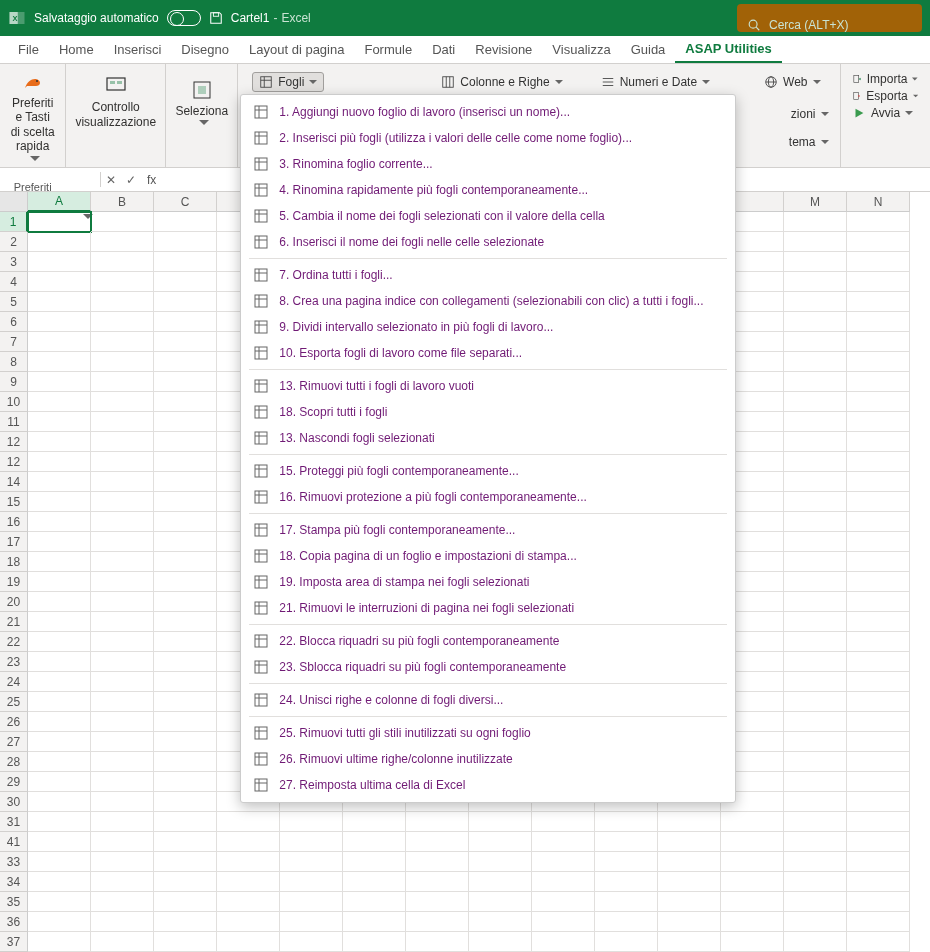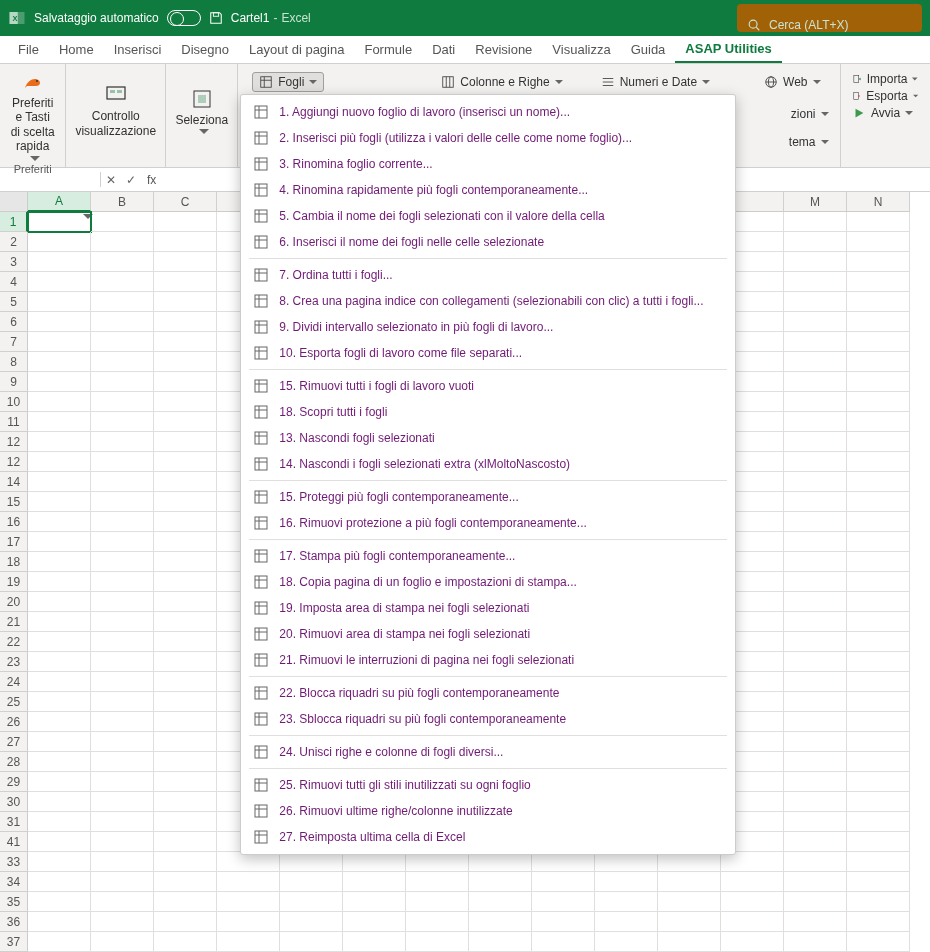--- a/index.html
+++ b/index.html
@@ -15,21 +15,21 @@
   .tb-app { color: #c9e3d3; }
   .tb-right { margin-left: auto; }
   .search-box { background: #a16207; border-radius: 4px; height: 28px; width: 185px; display: flex; align-items: flex-end; padding: 0 10px; gap: 8px; color: #c9e3d3; }
   .mag-glyph { width: 14px; height: 14px; }
   .tabs { display: flex; align-items: center; height: 28px; border-bottom: 1px solid #d2d0ce; background: #fff; padding-left: 8px; }
   .tab { padding: 0 10px; height: 100%; display: flex; align-items: center; font-size: 13px; color: #555; cursor: pointer; }
   .tab.active { color: #0f7b3f; border-bottom: 2px solid #0f7b3f; font-weight: 600; }
   .ribbon { height: 104px; background: #f3f2f1; border-bottom: 1px solid #d2d0ce; display: flex; position: relative; }
   .rg { border-right: 1px solid #d2d0ce; display: flex; flex-direction: column; align-items: center; justify-content: space-between; padding: 6px 10px 2px; }
   .rg-main { display: flex; flex-direction: column; align-items: center; gap: 2px; flex: 1; justify-content: center; text-align: center; font-size: 12px; line-height: 1.2; }
-  .rg-label { font-size: 11px; color: #555; margin-top: 2px; }
+  .rg-label { font-size: 11px; color: #555; margin-top: 20px; }
   .rg-icon { width: 24px; height: 24px; }
   .rg1 { width: 120px; }
   .rg2 { width: 100px; }
   .rg3 { width: 72px; }
   .rg3 .rg-label { visibility: hidden; }
   .rg-top-row { display: flex; gap: 24px; padding: 8px 0 0 14px; width: 100%; }
   .small-btn { display: flex; align-items: center; gap: 5px; font-size: 12px; color: #333; border: 1px solid transparent; padding: 2px 6px; border-radius: 3px; cursor: pointer; white-space: nowrap; }
   .small-btn.active { border-color: #a19f9d; background: #e1dfdd; }
   .mini-caret { width: 8px; height: 4px; }
   .rg-right { margin-left: auto; display: flex; flex-direction: column; gap: 3px; padding: 8px 12px; width: 90px; }
@@ -309,46 +309,38 @@
             </svg></span>
           <span>10. Esporta fogli di lavoro come file separati...</span>
         </div>
         <div class="dd-sep"></div>
         <div class="dd-item">
           <span class="dd-icon"><svg viewBox="0 0 16 16">
               <rect x="2" y="2" width="12" height="12" fill="none" stroke="#666" stroke-width="1"></rect>
               <line x1="2" y1="6" x2="14" y2="6" stroke="#666"></line>
               <line x1="6" y1="2" x2="6" y2="14" stroke="#666"></line>
             </svg></span>
-          <span>15. Rimuovi tutti i fogli di lavoro vuoti</span>
+          <span>13. Rimuovi tutti i fogli di lavoro vuoti</span>
         </div>
         <div class="dd-item">
           <span class="dd-icon"><svg viewBox="0 0 16 16">
               <rect x="2" y="2" width="12" height="12" fill="none" stroke="#666" stroke-width="1"></rect>
               <line x1="2" y1="6" x2="14" y2="6" stroke="#666"></line>
               <line x1="6" y1="2" x2="6" y2="14" stroke="#666"></line>
             </svg></span>
           <span>18. Scopri tutti i fogli</span>
         </div>
         <div class="dd-item">
           <span class="dd-icon"><svg viewBox="0 0 16 16">
               <rect x="2" y="2" width="12" height="12" fill="none" stroke="#666" stroke-width="1"></rect>
               <line x1="2" y1="6" x2="14" y2="6" stroke="#666"></line>
               <line x1="6" y1="2" x2="6" y2="14" stroke="#666"></line>
             </svg></span>
           <span>13. Nascondi fogli selezionati</span>
         </div>
-        <div class="dd-item">
-          <span class="dd-icon"><svg viewBox="0 0 16 16">
-              <rect x="2" y="2" width="12" height="12" fill="none" stroke="#666" stroke-width="1"></rect>
-              <line x1="2" y1="6" x2="14" y2="6" stroke="#666"></line>
-              <line x1="6" y1="2" x2="6" y2="14" stroke="#666"></line>
-            </svg></span>
-          <span>14. Nascondi i fogli selezionati extra (xlMoltoNascosto)</span>
-        </div>
         <div class="dd-sep"></div>
         <div class="dd-item">
           <span class="dd-icon"><svg viewBox="0 0 16 16">
               <rect x="2" y="2" width="12" height="12" fill="none" stroke="#666" stroke-width="1"></rect>
               <line x1="2" y1="6" x2="14" y2="6" stroke="#666"></line>
               <line x1="6" y1="2" x2="6" y2="14" stroke="#666"></line>
             </svg></span>
           <span>15. Proteggi più fogli contemporaneamente...</span>
         </div>
         <div class="dd-item">
@@ -376,28 +368,20 @@
             </svg></span>
           <span>18. Copia pagina di un foglio e impostazioni di stampa...</span>
         </div>
         <div class="dd-item">
           <span class="dd-icon"><svg viewBox="0 0 16 16">
               <rect x="2" y="2" width="12" height="12" fill="none" stroke="#666" stroke-width="1"></rect>
               <line x1="2" y1="6" x2="14" y2="6" stroke="#666"></line>
               <line x1="6" y1="2" x2="6" y2="14" stroke="#666"></line>
             </svg></span>
           <span>19. Imposta area di stampa nei fogli selezionati</span>
-        </div>
-        <div class="dd-item">
-          <span class="dd-icon"><svg viewBox="0 0 16 16">
-              <rect x="2" y="2" width="12" height="12" fill="none" stroke="#666" stroke-width="1"></rect>
-              <line x1="2" y1="6" x2="14" y2="6" stroke="#666"></line>
-              <line x1="6" y1="2" x2="6" y2="14" stroke="#666"></line>
-            </svg></span>
-          <span>20. Rimuovi area di stampa nei fogli selezionati</span>
         </div>
         <div class="dd-item">
           <span class="dd-icon"><svg viewBox="0 0 16 16">
               <rect x="2" y="2" width="12" height="12" fill="none" stroke="#666" stroke-width="1"></rect>
               <line x1="2" y1="6" x2="14" y2="6" stroke="#666"></line>
               <line x1="6" y1="2" x2="6" y2="14" stroke="#666"></line>
             </svg></span>
           <span>21. Rimuovi le interruzioni di pagina nei fogli selezionati</span>
         </div>
         <div class="dd-sep"></div>

